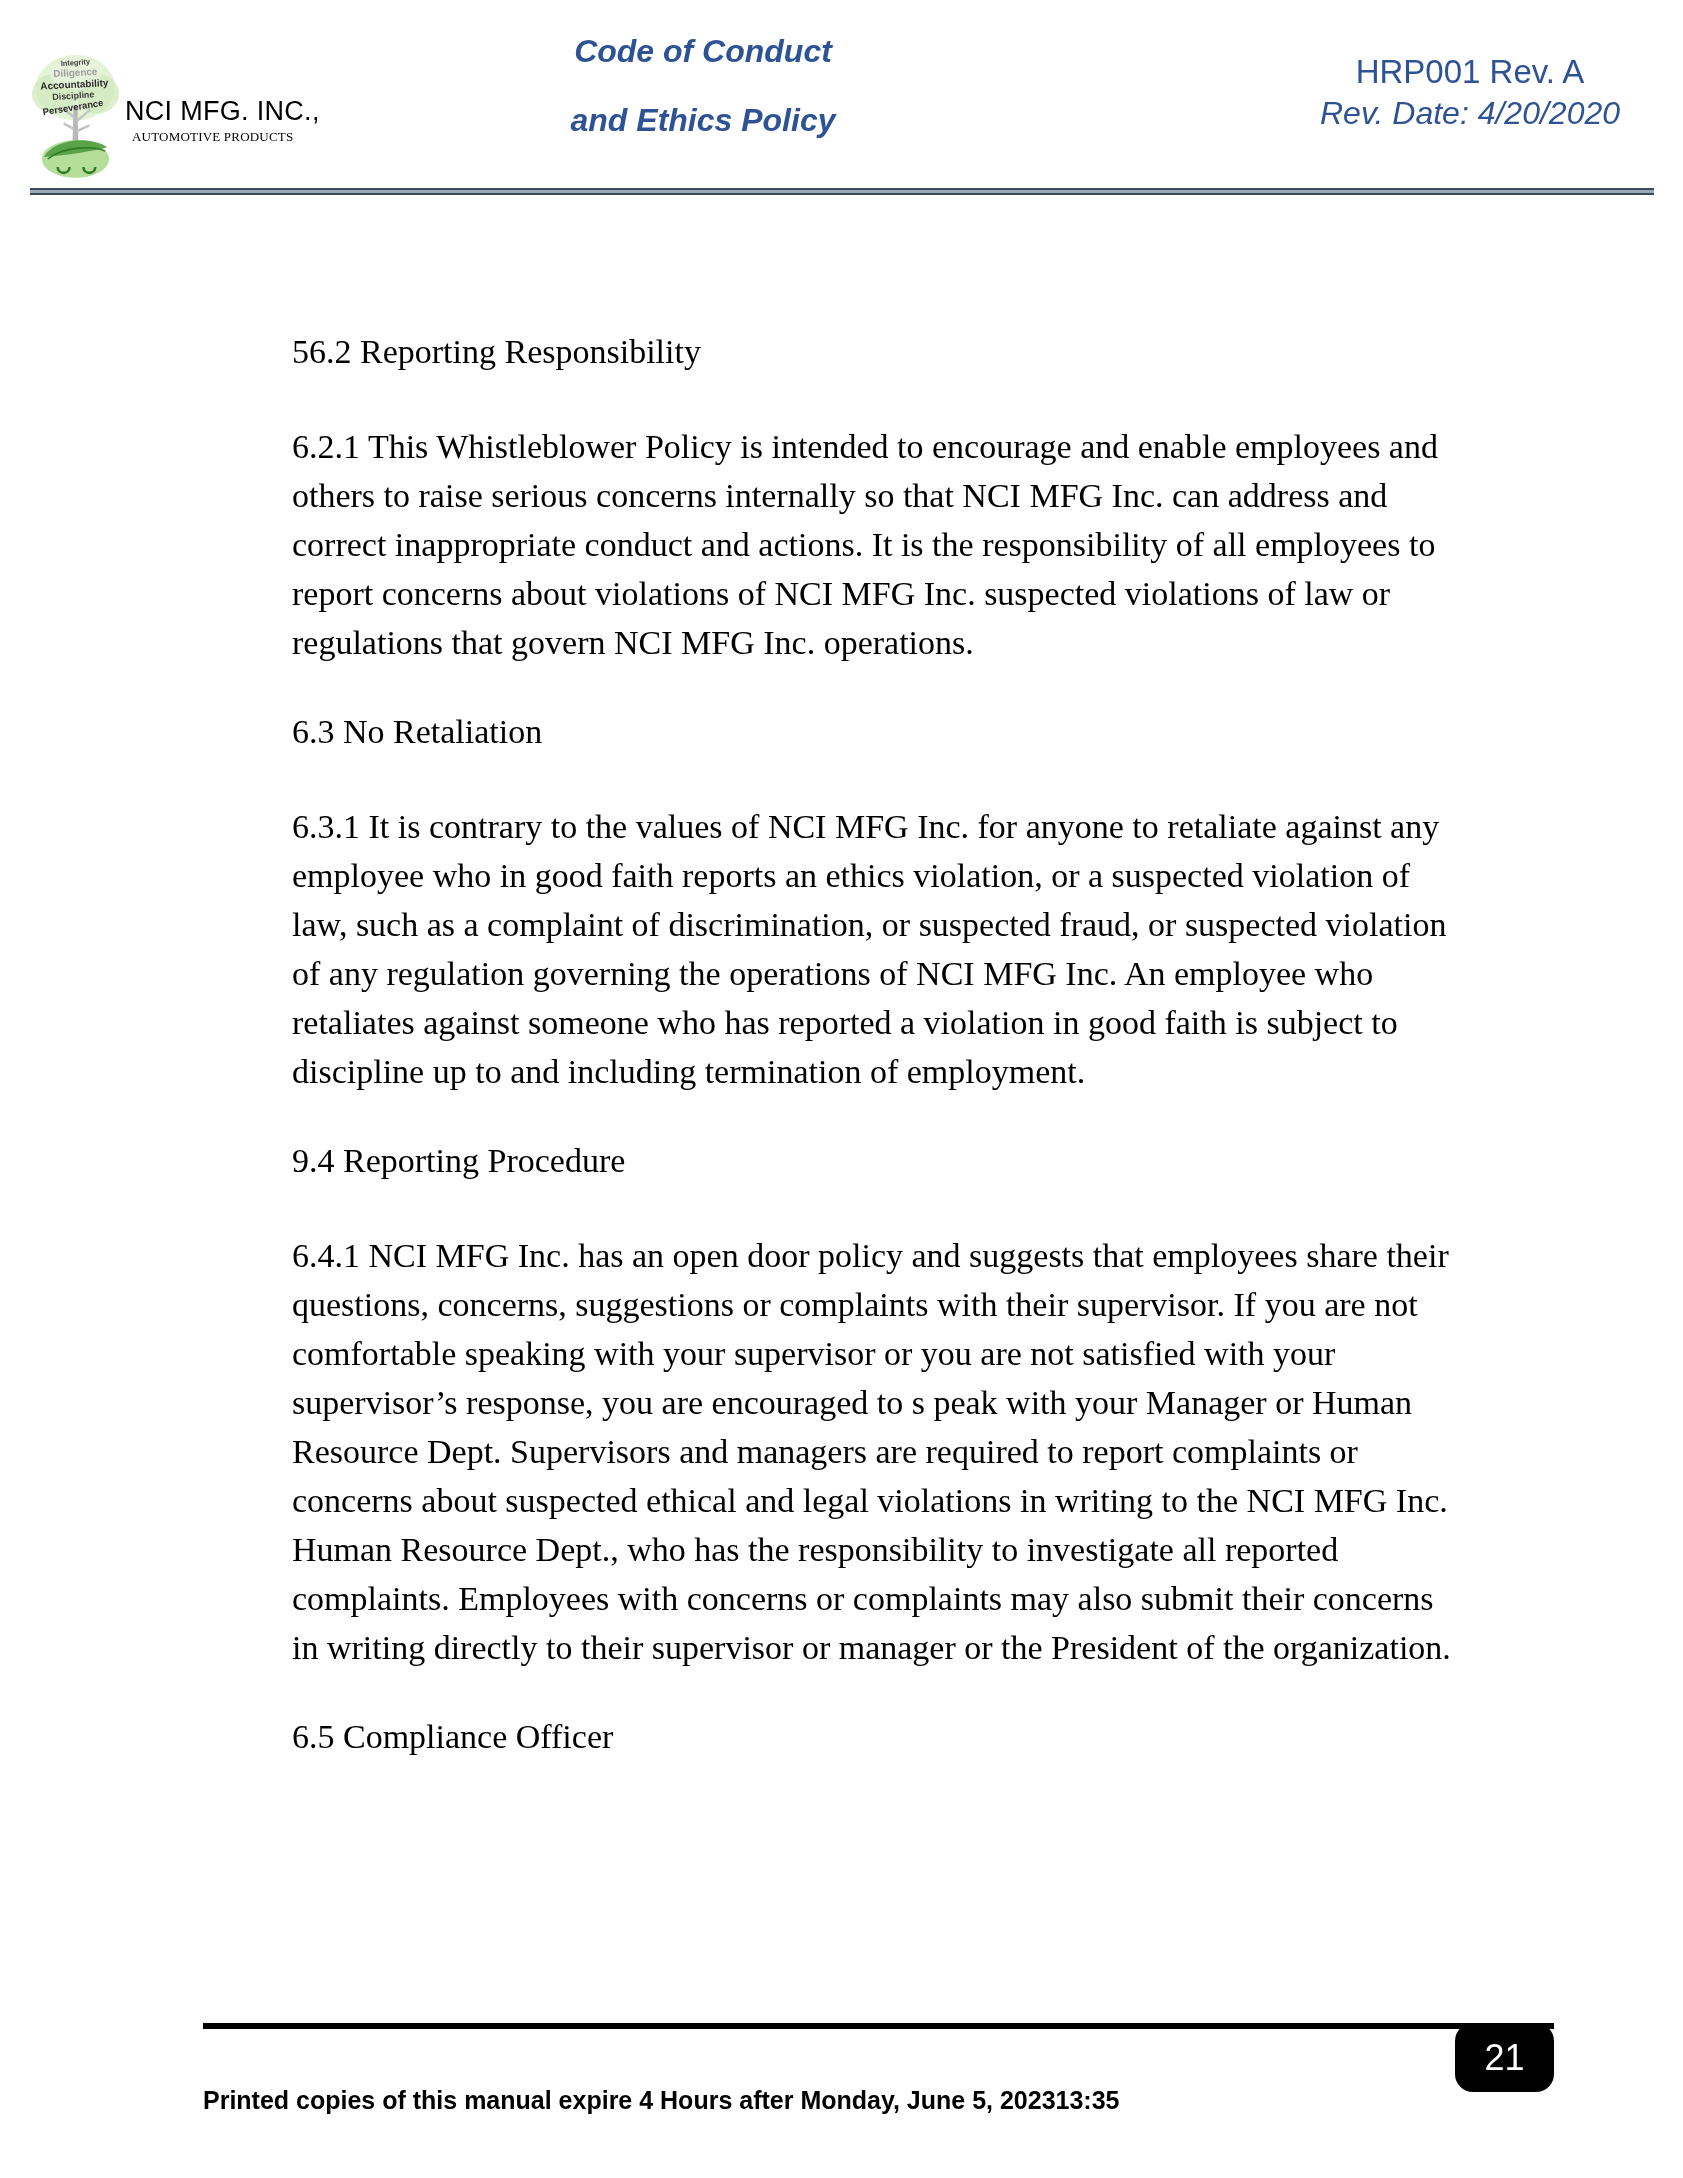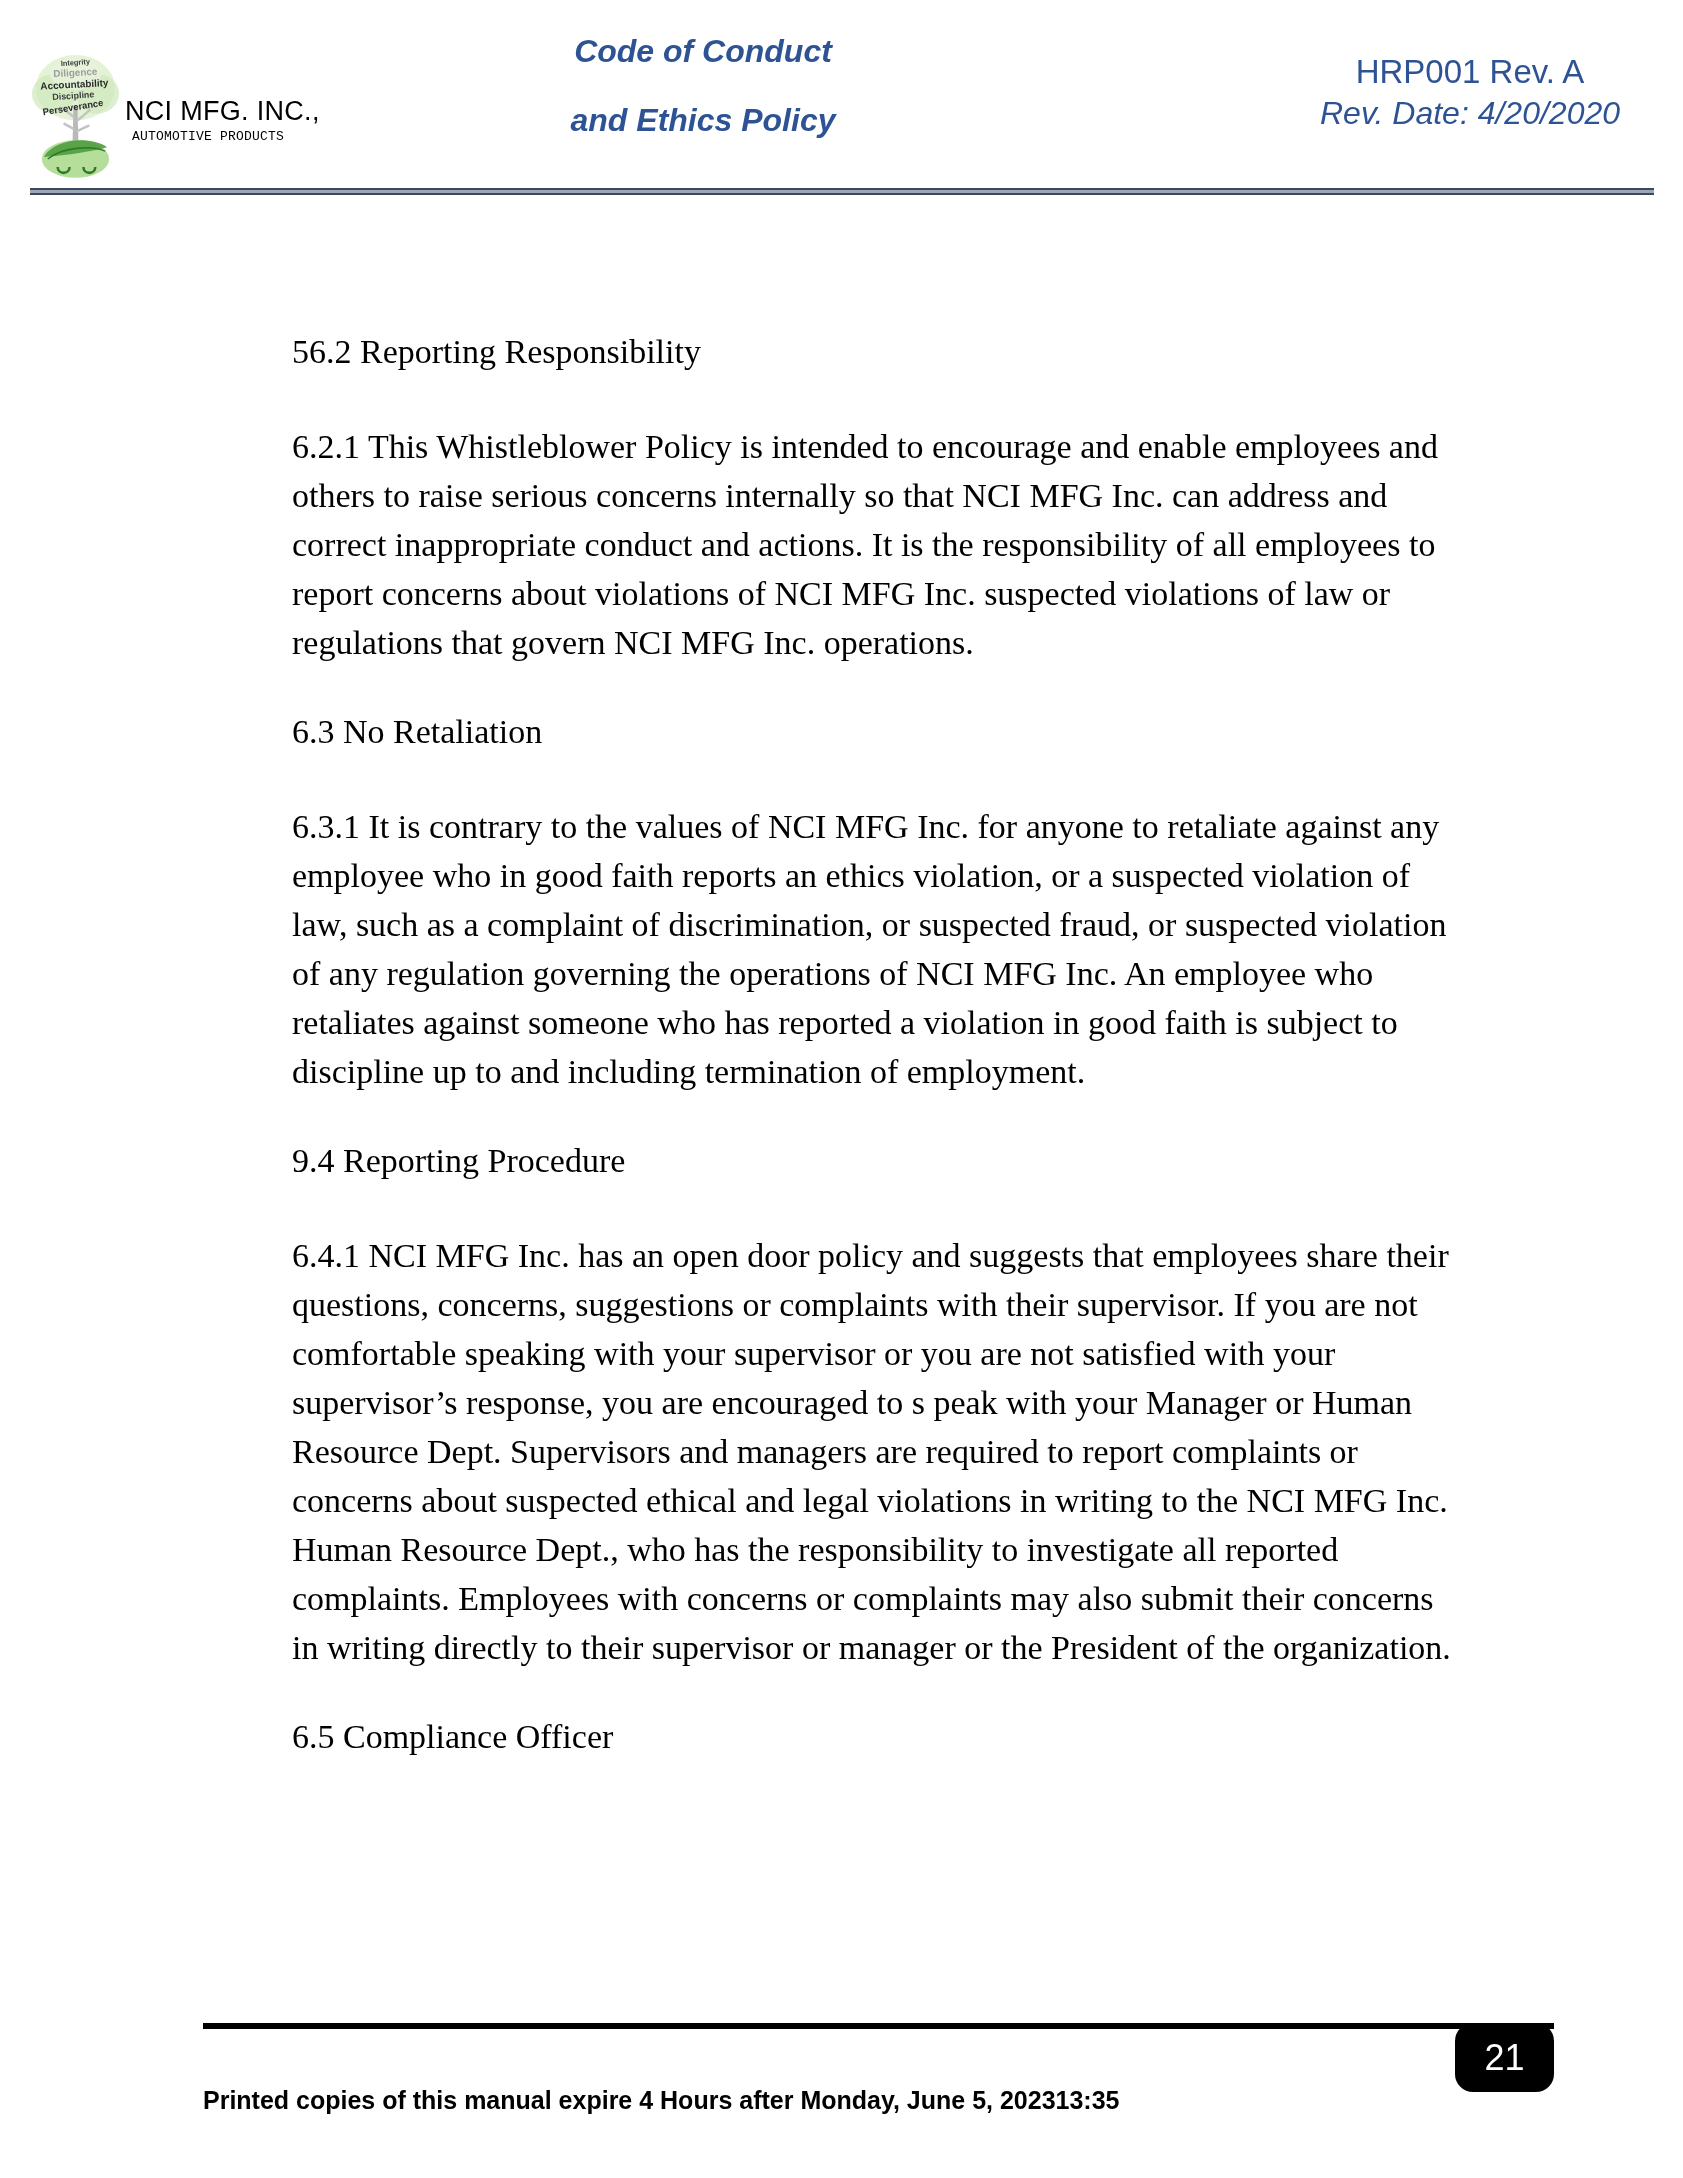--- a/index.html
+++ b/index.html
@@ -45,21 +45,21 @@
     font-family: "Liberation Sans", sans-serif;
     font-size: 27px;
     color: #000000;
     letter-spacing: 0.3px;
     white-space: nowrap;
   }
   .logo-sub {
     position: absolute;
     left: 104px;
     top: 81px;
-    font-family: Liberation Mono, monospace;
+    font-family: Liberation Serif, serif;
     font-size: 13px;
     color: #000000;
     letter-spacing: 0.2px;
     white-space: nowrap;
   }
 
   .header-title {
     position: absolute;
     left: 426px;
     top: 24px;

